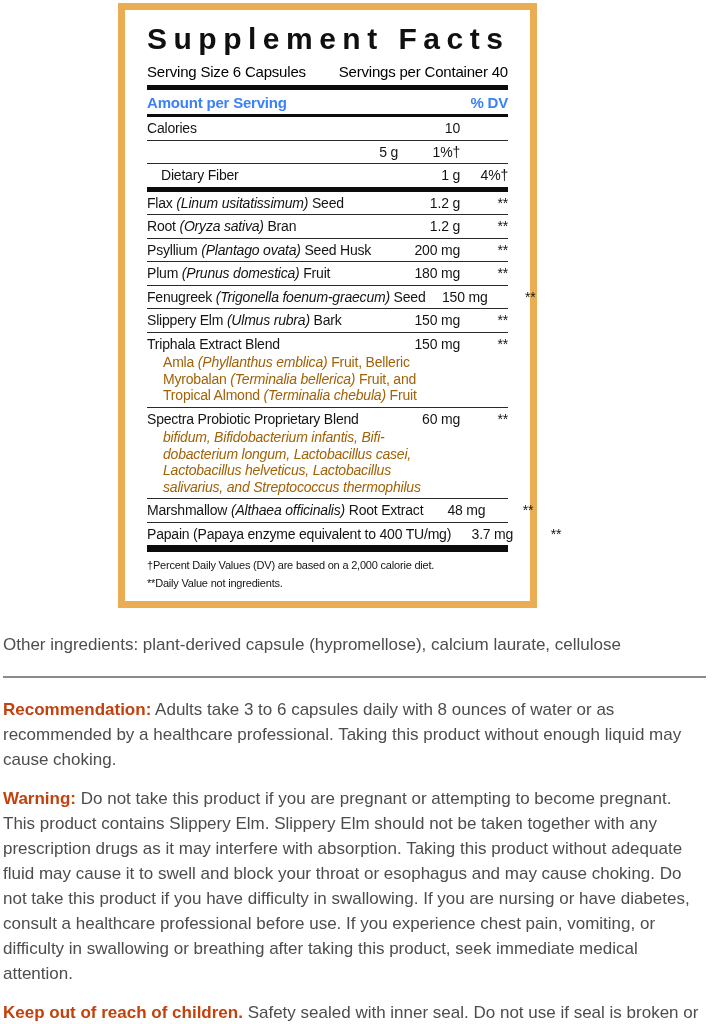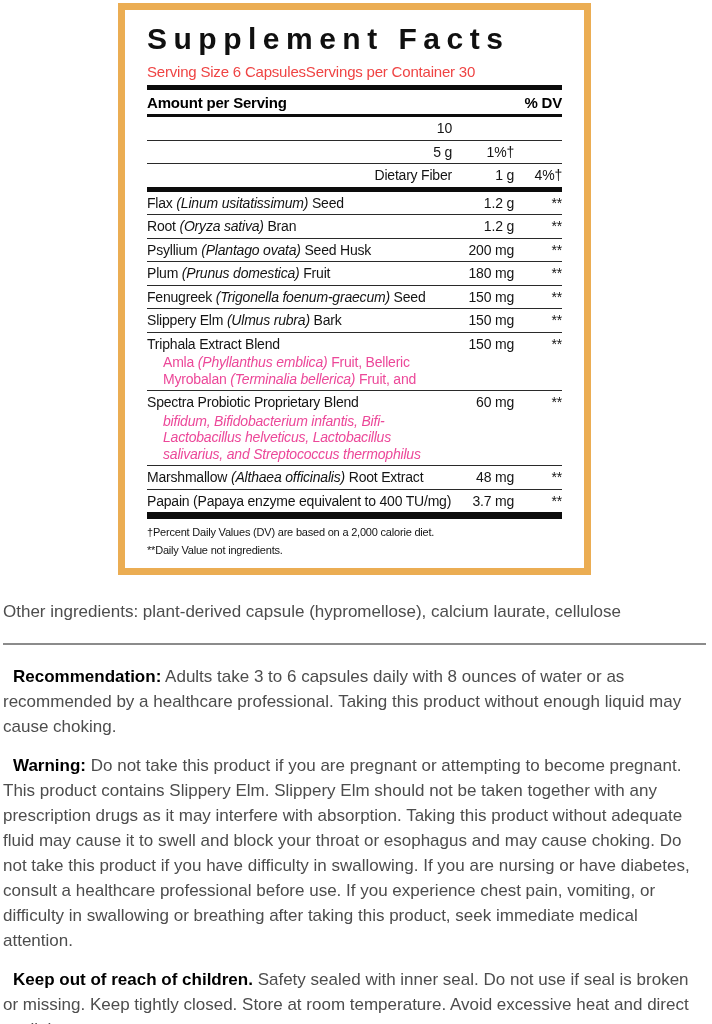--- a/index.html
+++ b/index.html
@@ -5,89 +5,90 @@
   html,body{margin:0;padding:0;}
   body{
     width:712px;height:1024px;overflow:hidden;background:#ffffff;
     font-family:"Liberation Sans","DejaVu Sans",sans-serif;
     -webkit-font-smoothing:antialiased;
   }
   
   .sf-panel{
     box-sizing:border-box;
     margin:3px 0 0 118px;
-    width:473px;
+    width:419px;
     border:7px solid #EBAD53;
     background:#ffffff;
     padding:12px 22px 9px 22px;
   }
   .sf-title{
     font-weight:bold;color:#101010;
     font-size:30px;line-height:33px;letter-spacing:6.5px;
     white-space:nowrap;
   }
   .sf-serving{
-    display:flex;
-    font-size:15px;line-height:19px;color:#ef4444;
+    display:flex;justify-content:space-between;
+    font-size:15px;line-height:19px;color:#000000;
     margin-top:7px;letter-spacing:-0.2px;
   }
   .bar-heavy{height:5px;background:#0c0c0c;margin-top:4px;}
   .bar-med{height:3px;background:#0c0c0c;}
   .sf-colhead{
     display:flex;justify-content:space-between;
-    font-weight:bold;font-size:15px;color:#000000;
+    font-weight:bold;font-size:15px;color:#3b82f6;
     padding:4px 0 3px 0;letter-spacing:-0.2px;
   }
   .sf-row{border-bottom:1px solid #2a2a2a;padding:1px 0;}
   .sf-row.sep-thick{border-bottom:5px solid #0c0c0c;}
   .sf-row.sep-heavy{border-bottom:7px solid #0c0c0c;}
   .sf-line{
     display:grid;grid-template-columns:1fr 62px 48px;
     font-size:14px;line-height:20.5px;color:#141414;letter-spacing:-0.2px;
   }
-  .sf-line.indent .sf-name{padding-left:14px;text-align:right;}
+  .sf-line.indent .sf-name{padding-left:14px;}
   .sf-name{white-space:nowrap;overflow:visible;}
   .sf-amount{text-align:right;}
   .sf-dv{text-align:right;}
-  .sf-sub{padding-left:16px;font-size:14px;line-height:16.5px;color:#ec4899;
+  .sf-sub{padding-left:16px;font-size:14px;line-height:16.5px;color:#a16207;
     letter-spacing:-0.2px;padding-bottom:2px;}
   .it{font-style:italic;}
   .sf-footnotes{
     font-size:11px;line-height:17.5px;color:#141414;
     padding-top:5px;letter-spacing:-0.2px;
   }
   
   .body-copy{padding:0 6px 0 3px;color:#4d4d4d;}
   .para{font-size:17px;line-height:25px;margin:0;}
-  .para .lead{font-weight:bold;color:#000000;margin-left:10px;}
+  .para .lead{font-weight:bold;color:#c2410c;}
   .p-other{margin-top:24px;}
   .hr-divider{border:0;border-top:2px solid #8b8b8b;margin:19px 0 0 0;}
   .p-reco{margin-top:19px;}
   .p-warn{margin-top:14px;}
   .p-child{margin-top:14px;}
 </style>
 </head>
 <body>
 
 <div class="sf-panel">
   <div class="sf-title">Supplement Facts</div>
   <div class="sf-serving">
     <span>Serving Size 6 Capsules</span>
-    <span>Servings per Container 30</span>
+    <span>Servings per Container 40</span>
   </div>
   <div class="bar-heavy"></div>
   <div class="sf-colhead">
     <span>Amount per Serving</span>
     <span>% DV</span>
   </div>
   <div class="bar-med"></div>
 
   <div>
       <div class="sf-row">
         <div class="sf-line">
+          <div class="sf-name"><span>Calories</span></div>
           <div class="sf-amount">10</div>
           <div class="sf-dv"></div>
         </div>
       </div>
       <div class="sf-row">
         <div class="sf-line">
           <div class="sf-amount">5 g</div>
           <div class="sf-dv">1%†</div>
         </div>
       </div>
@@ -142,30 +143,32 @@
       </div>
       <div class="sf-row">
         <div class="sf-line">
           <div class="sf-name"><span>Triphala Extract Blend</span></div>
           <div class="sf-amount">150 mg</div>
           <div class="sf-dv">**</div>
         </div>
         <div class="sf-sub">
           <div><span>Amla </span><span class="it">(Phyllanthus emblica)</span><span> Fruit, Belleric</span></div>
           <div><span>Myrobalan </span><span class="it">(Terminalia bellerica)</span><span> Fruit, and</span></div>
+          <div><span>Tropical Almond </span><span class="it">(Terminalia chebula)</span><span> Fruit</span></div>
         </div>
       </div>
       <div class="sf-row">
         <div class="sf-line">
           <div class="sf-name"><span>Spectra Probiotic Proprietary Blend</span></div>
           <div class="sf-amount">60 mg</div>
           <div class="sf-dv">**</div>
         </div>
         <div class="sf-sub">
           <div><span class="it">bifidum, Bifidobacterium infantis, Bifi-</span></div>
+          <div><span class="it">dobacterium longum, Lactobacillus casei,</span></div>
           <div><span class="it">Lactobacillus helveticus, Lactobacillus</span></div>
           <div><span class="it">salivarius, and Streptococcus thermophilus</span></div>
         </div>
       </div>
       <div class="sf-row">
         <div class="sf-line">
           <div class="sf-name"><span>Marshmallow </span><span class="it">(Althaea officinalis)</span><span> Root Extract</span></div>
           <div class="sf-amount">48 mg</div>
           <div class="sf-dv">**</div>
         </div>

